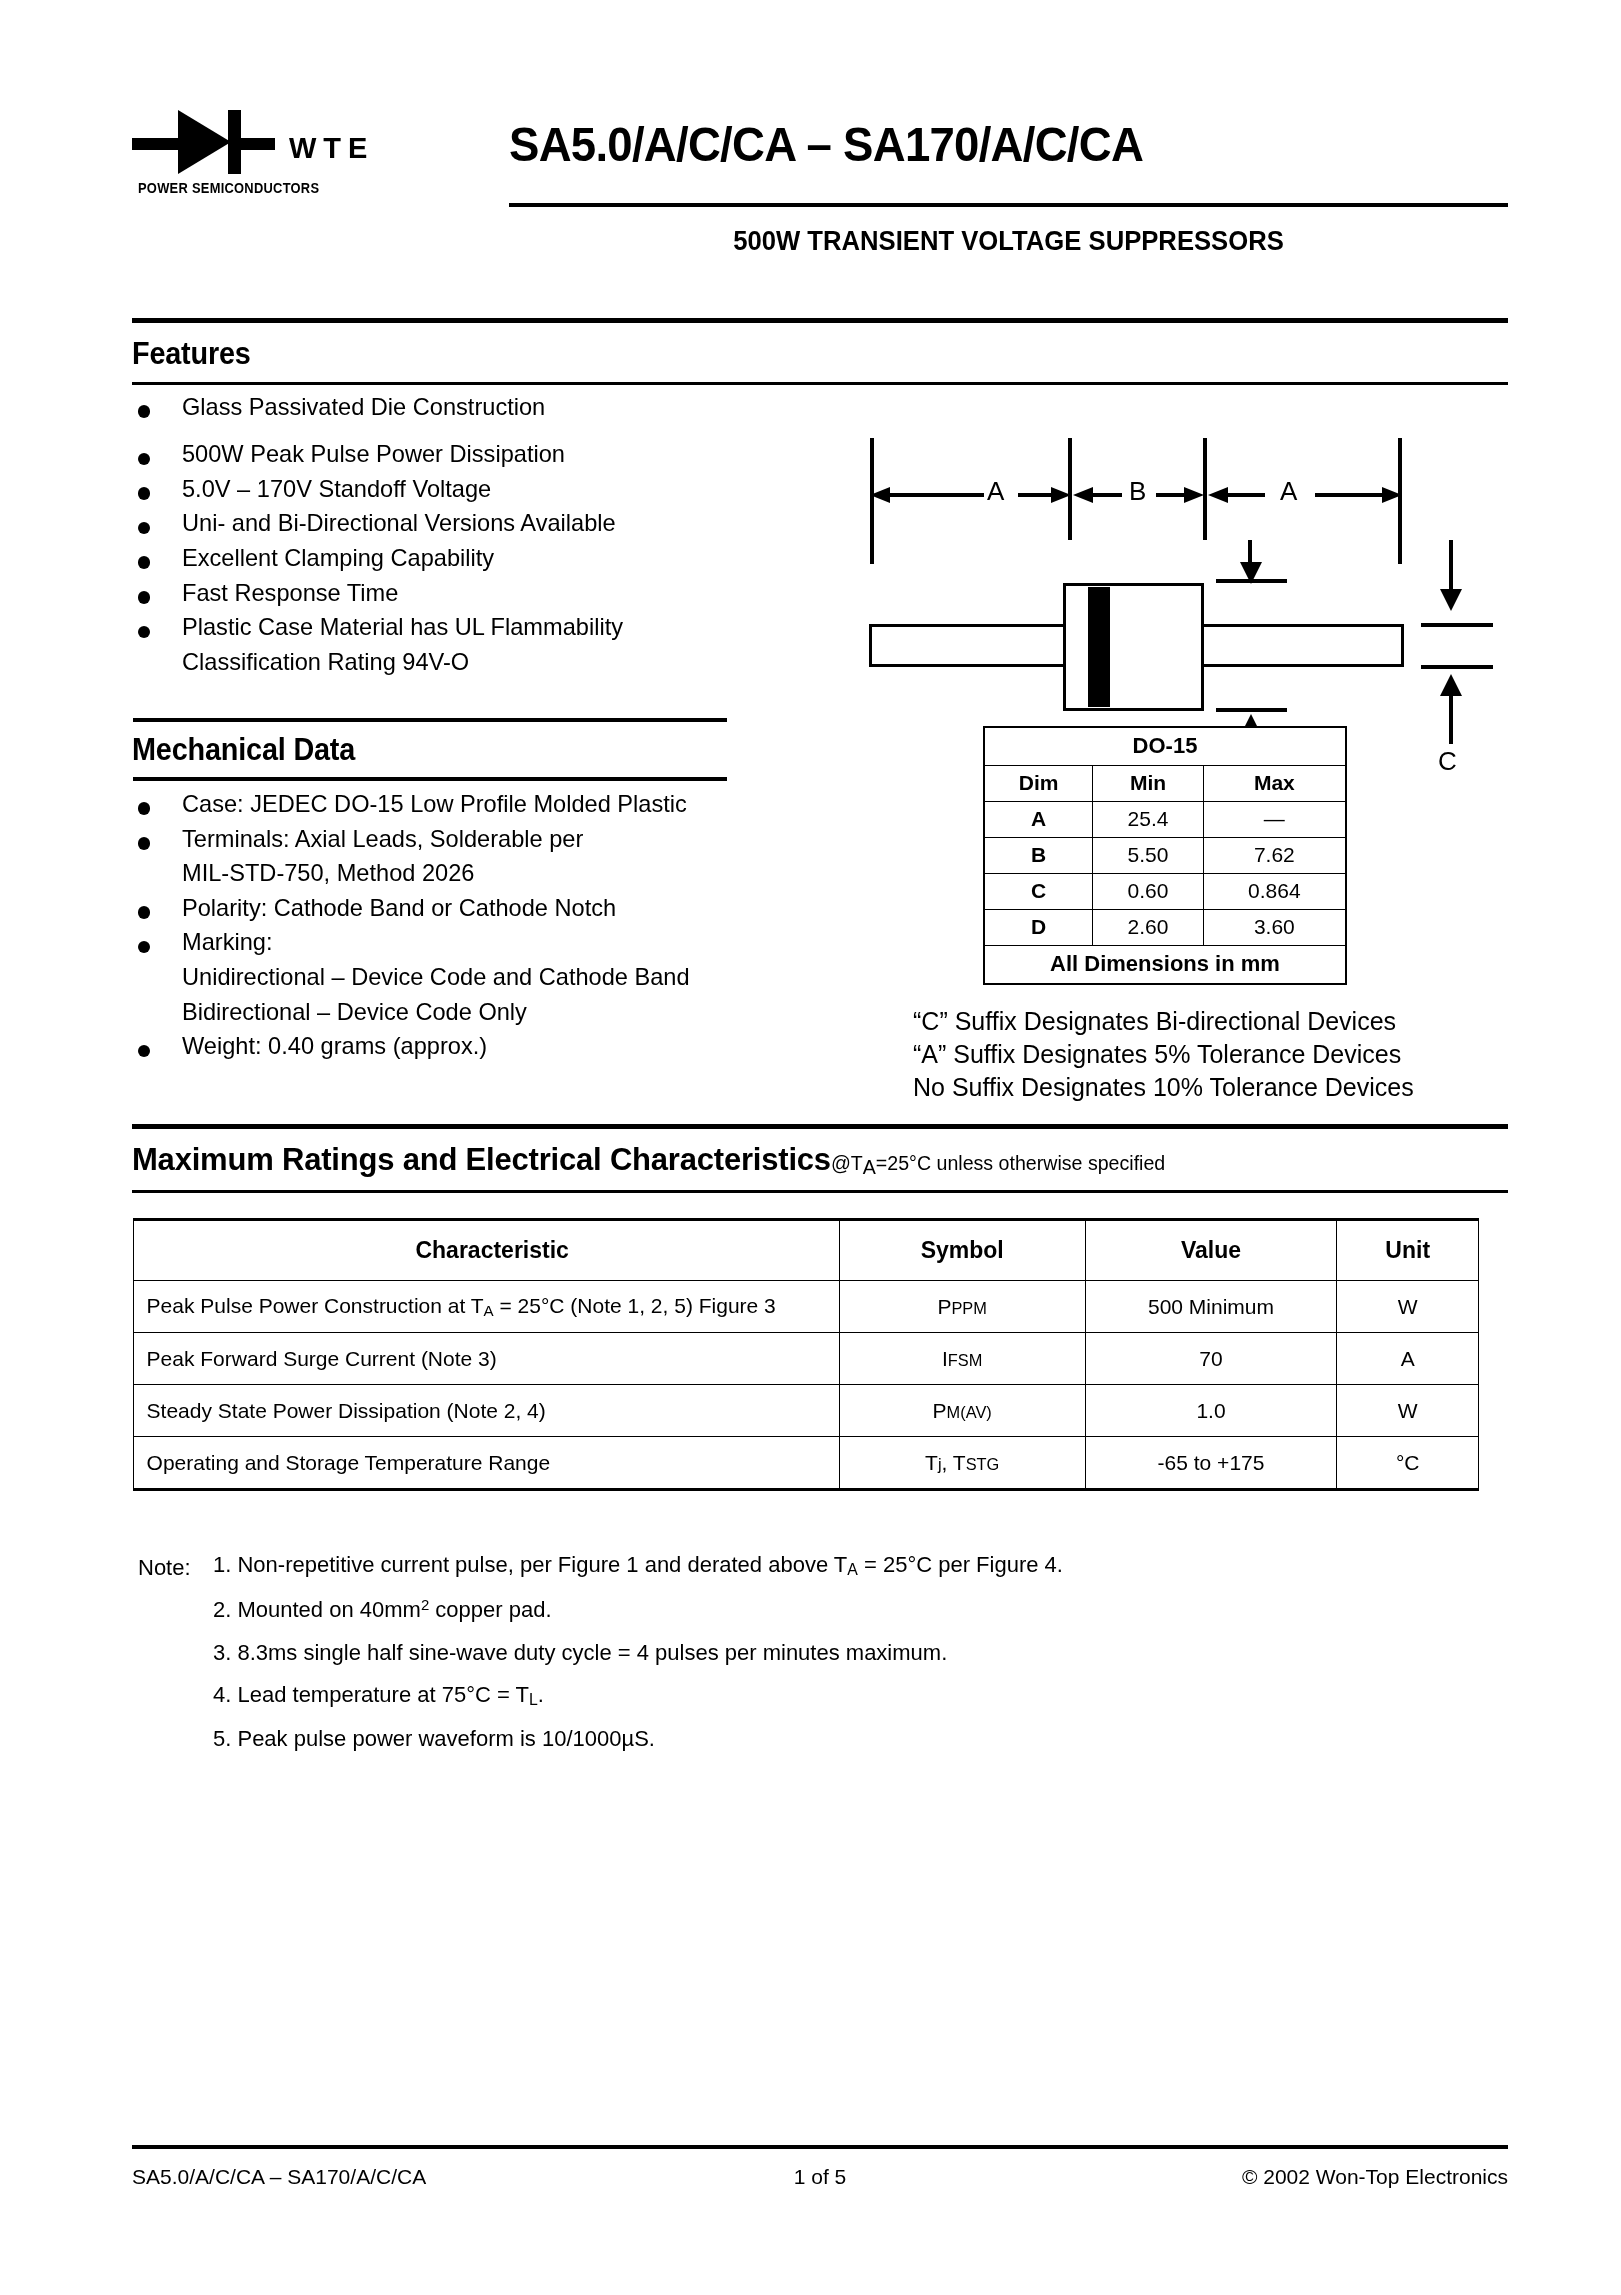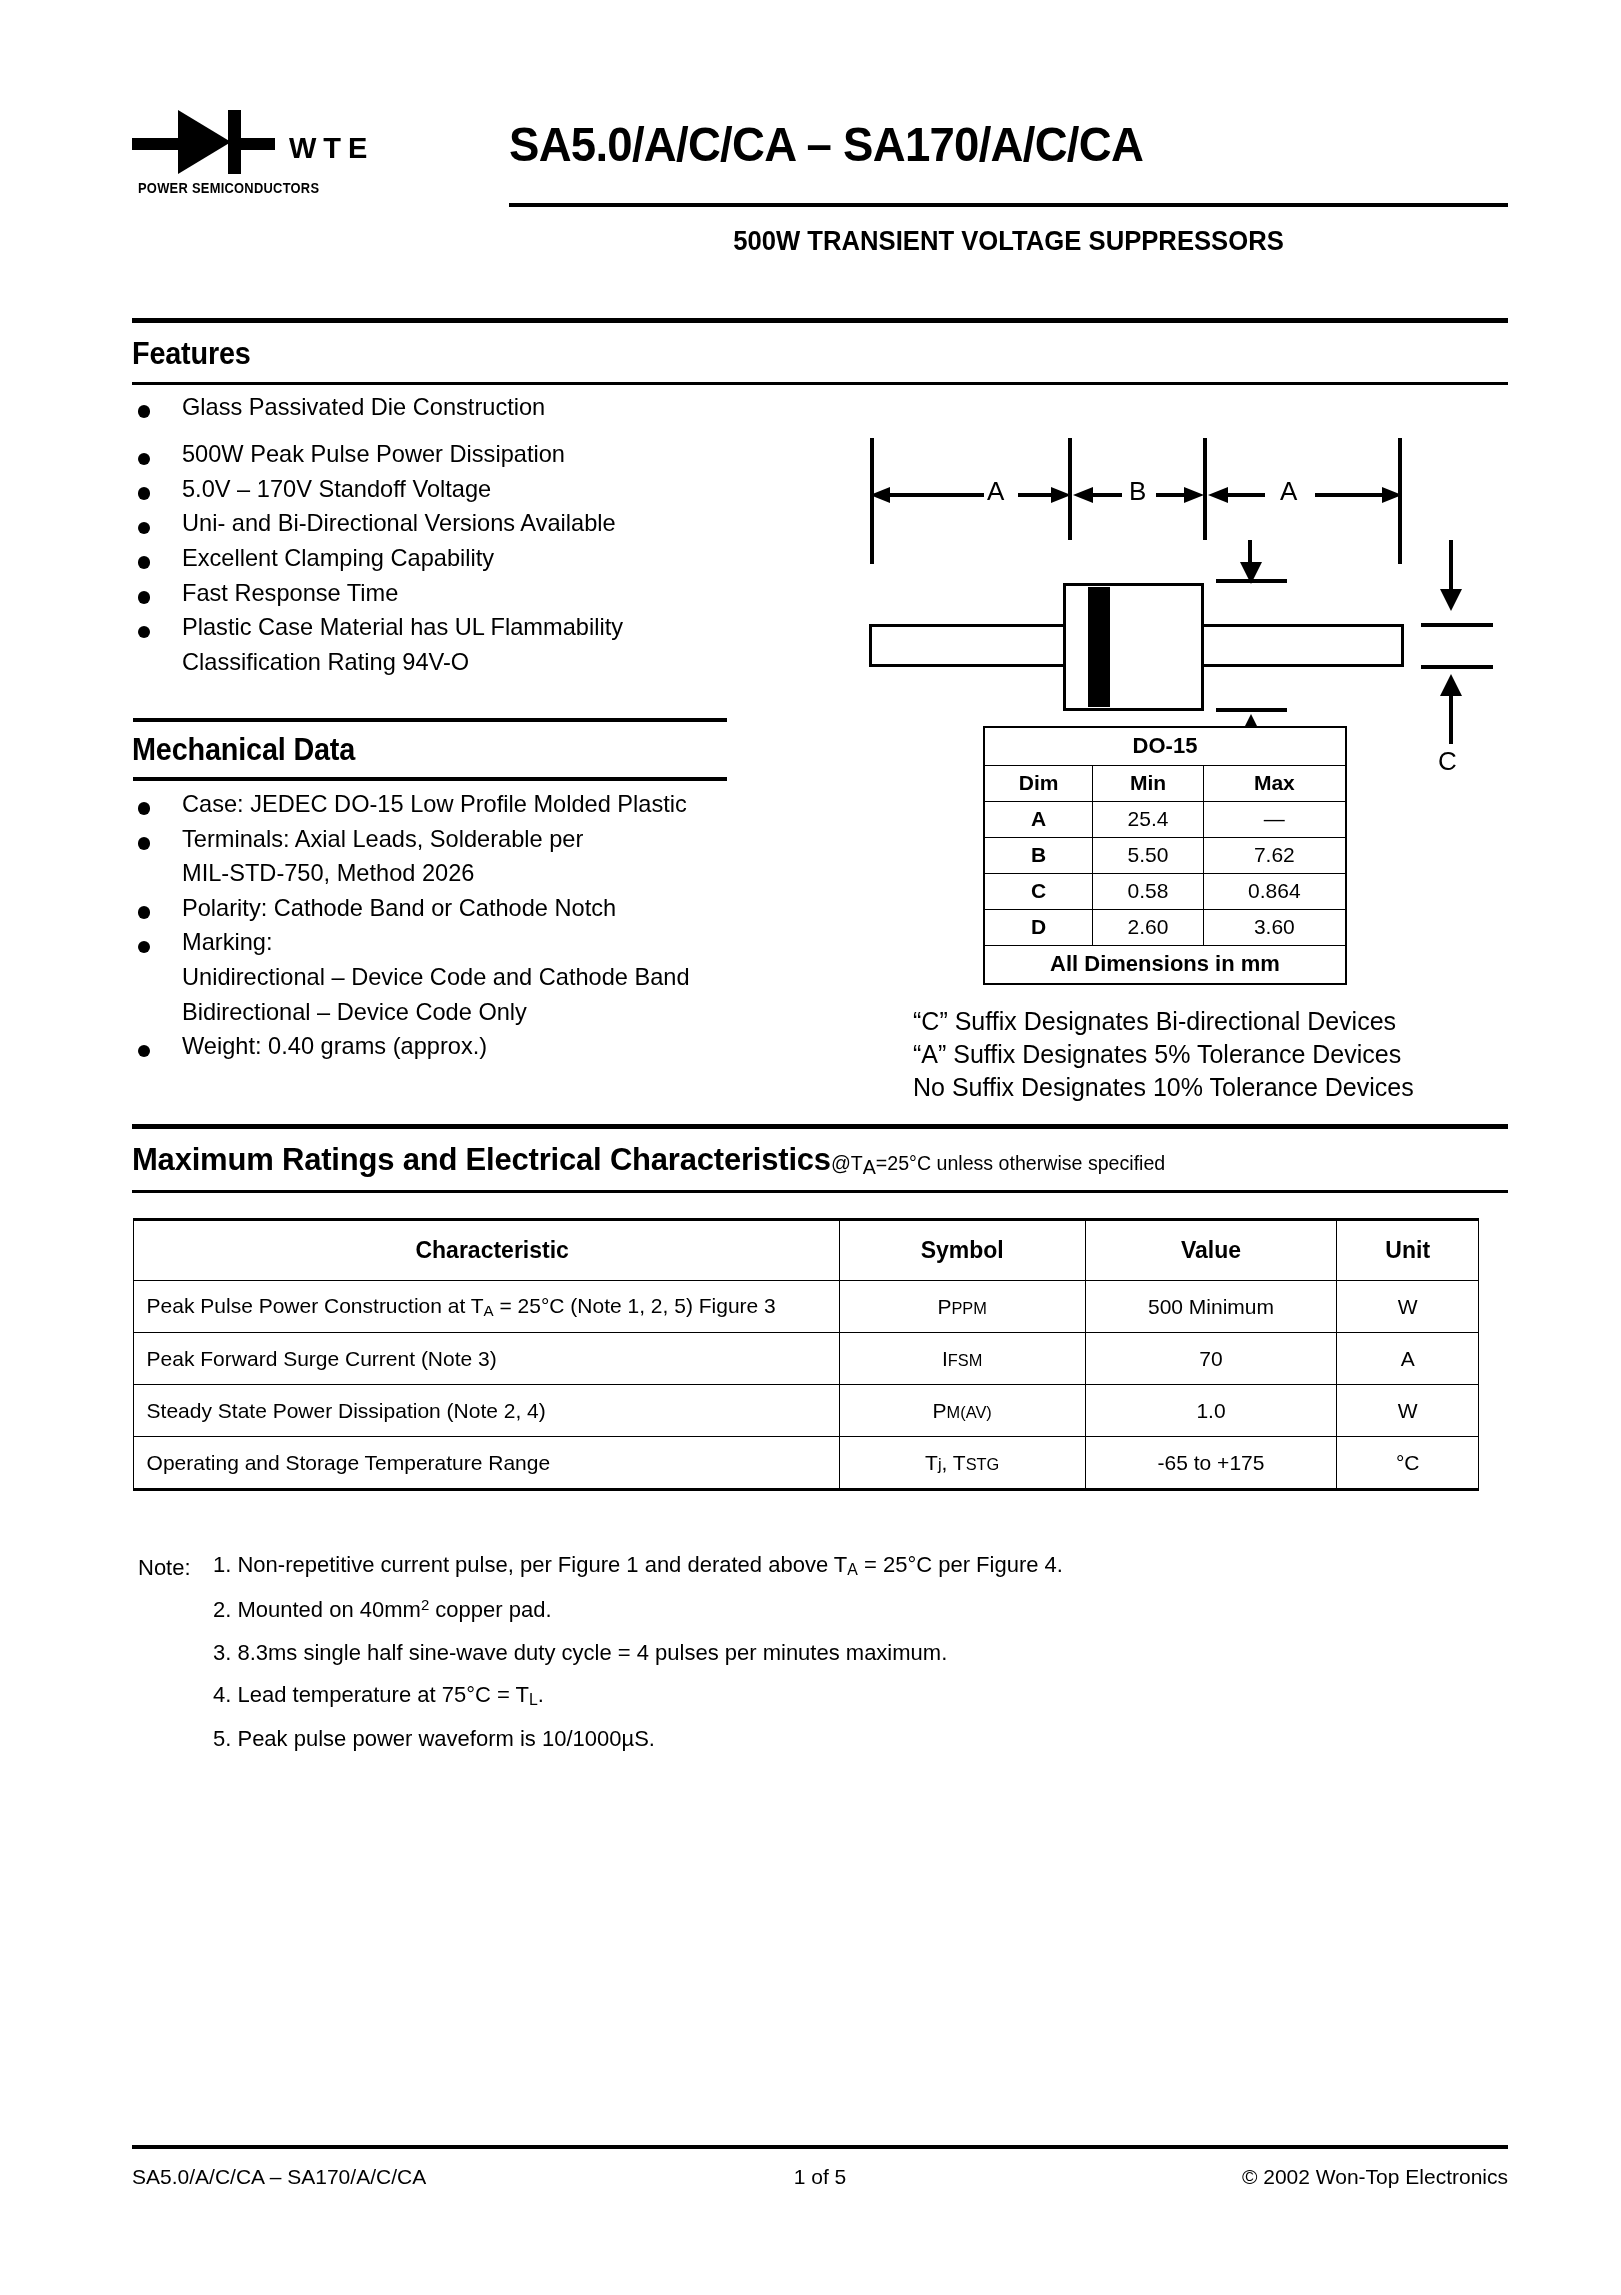--- a/index.html
+++ b/index.html
@@ -470,21 +470,21 @@
       <td>25.4</td>
       <td>—</td>
     </tr>
     <tr>
       <td class="dimcell">B</td>
       <td>5.50</td>
       <td>7.62</td>
     </tr>
     <tr>
       <td class="dimcell">C</td>
-      <td>0.58</td>
+      <td>0.60</td>
       <td>0.864</td>
     </tr>
     <tr>
       <td class="dimcell">D</td>
       <td>2.60</td>
       <td>3.60</td>
     </tr>
     <tr>
       <td class="foot" colspan="3">All Dimensions in mm</td>
     </tr>

